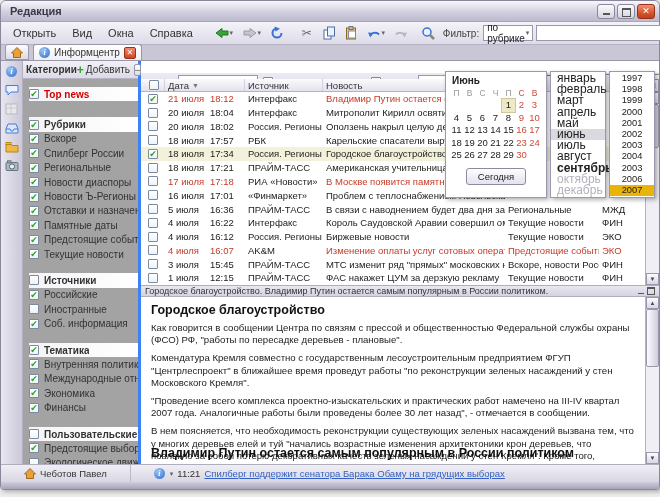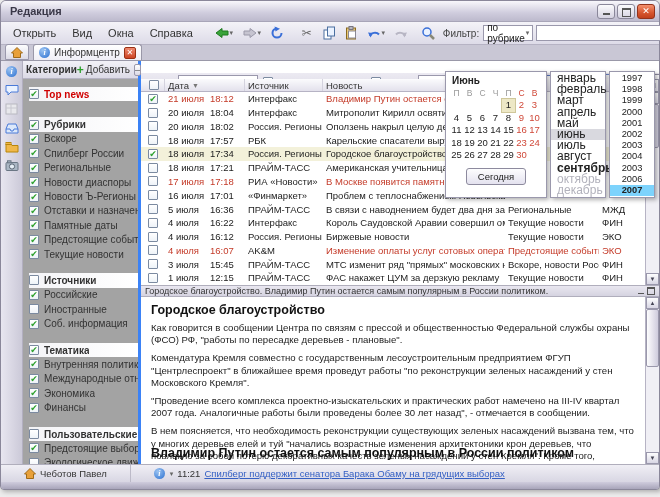--- a/index.html
+++ b/index.html
@@ -111,21 +111,21 @@
   .dc.we{color:#d04838;}
   .dc.selday{background:#ede8c6;outline:1px solid #cfc79a;}
   .todaybtn{margin:6px auto 0 auto;width:58px;height:15px;border:1px solid #8d8a9e;border-radius:3px;background:linear-gradient(#fdfdfe,#e4e2ef);font-size:9.5px;display:flex;align-items:center;justify-content:center;}
   .months-panel{width:56px;height:127px;padding:1px 0;}
   .years-panel{width:46px;height:127px;padding:1px 0;}
   .mitem{height:11.2px;line-height:11.2px;font-size:12px;padding-left:6px;color:#222;white-space:nowrap;}
   .mitem.sel{background:#d9d9df;}
   .mitem.bold{font-weight:bold;}
   .mitem.dis{color:#b2b2bc;}
   .yitem{height:11.2px;line-height:11.2px;font-size:9.3px;text-align:center;color:#222;}
-  .yitem.sel{background:#7dd3fc;font-weight:bold;}
+  .yitem.sel{background:#eab308;font-weight:normal;}
   svg{display:block;}
 </style>
 </head>
 <body>
 
 <div class="window">
 
   <div class="titlebar">
     <span class="title">Редакция</span>
     <span class="winbtns">

